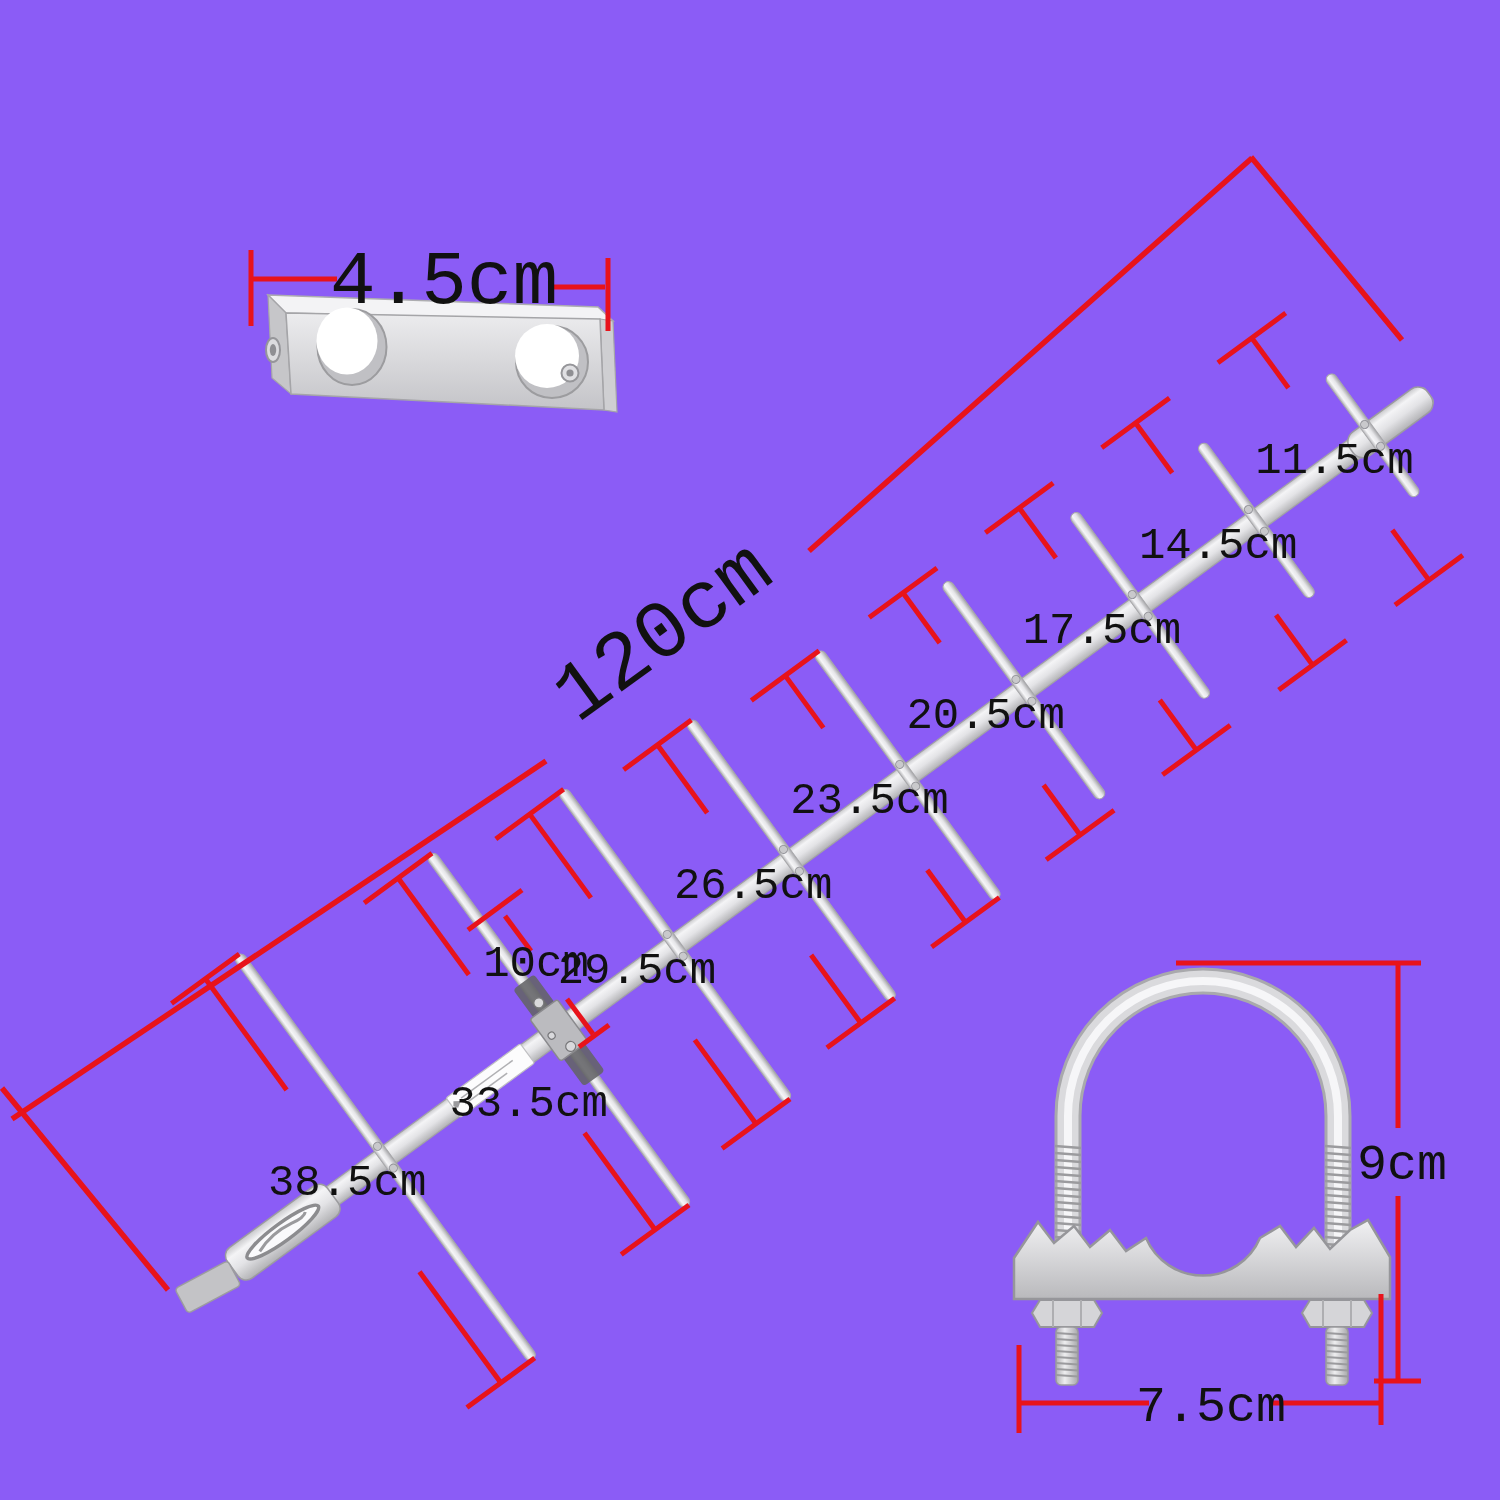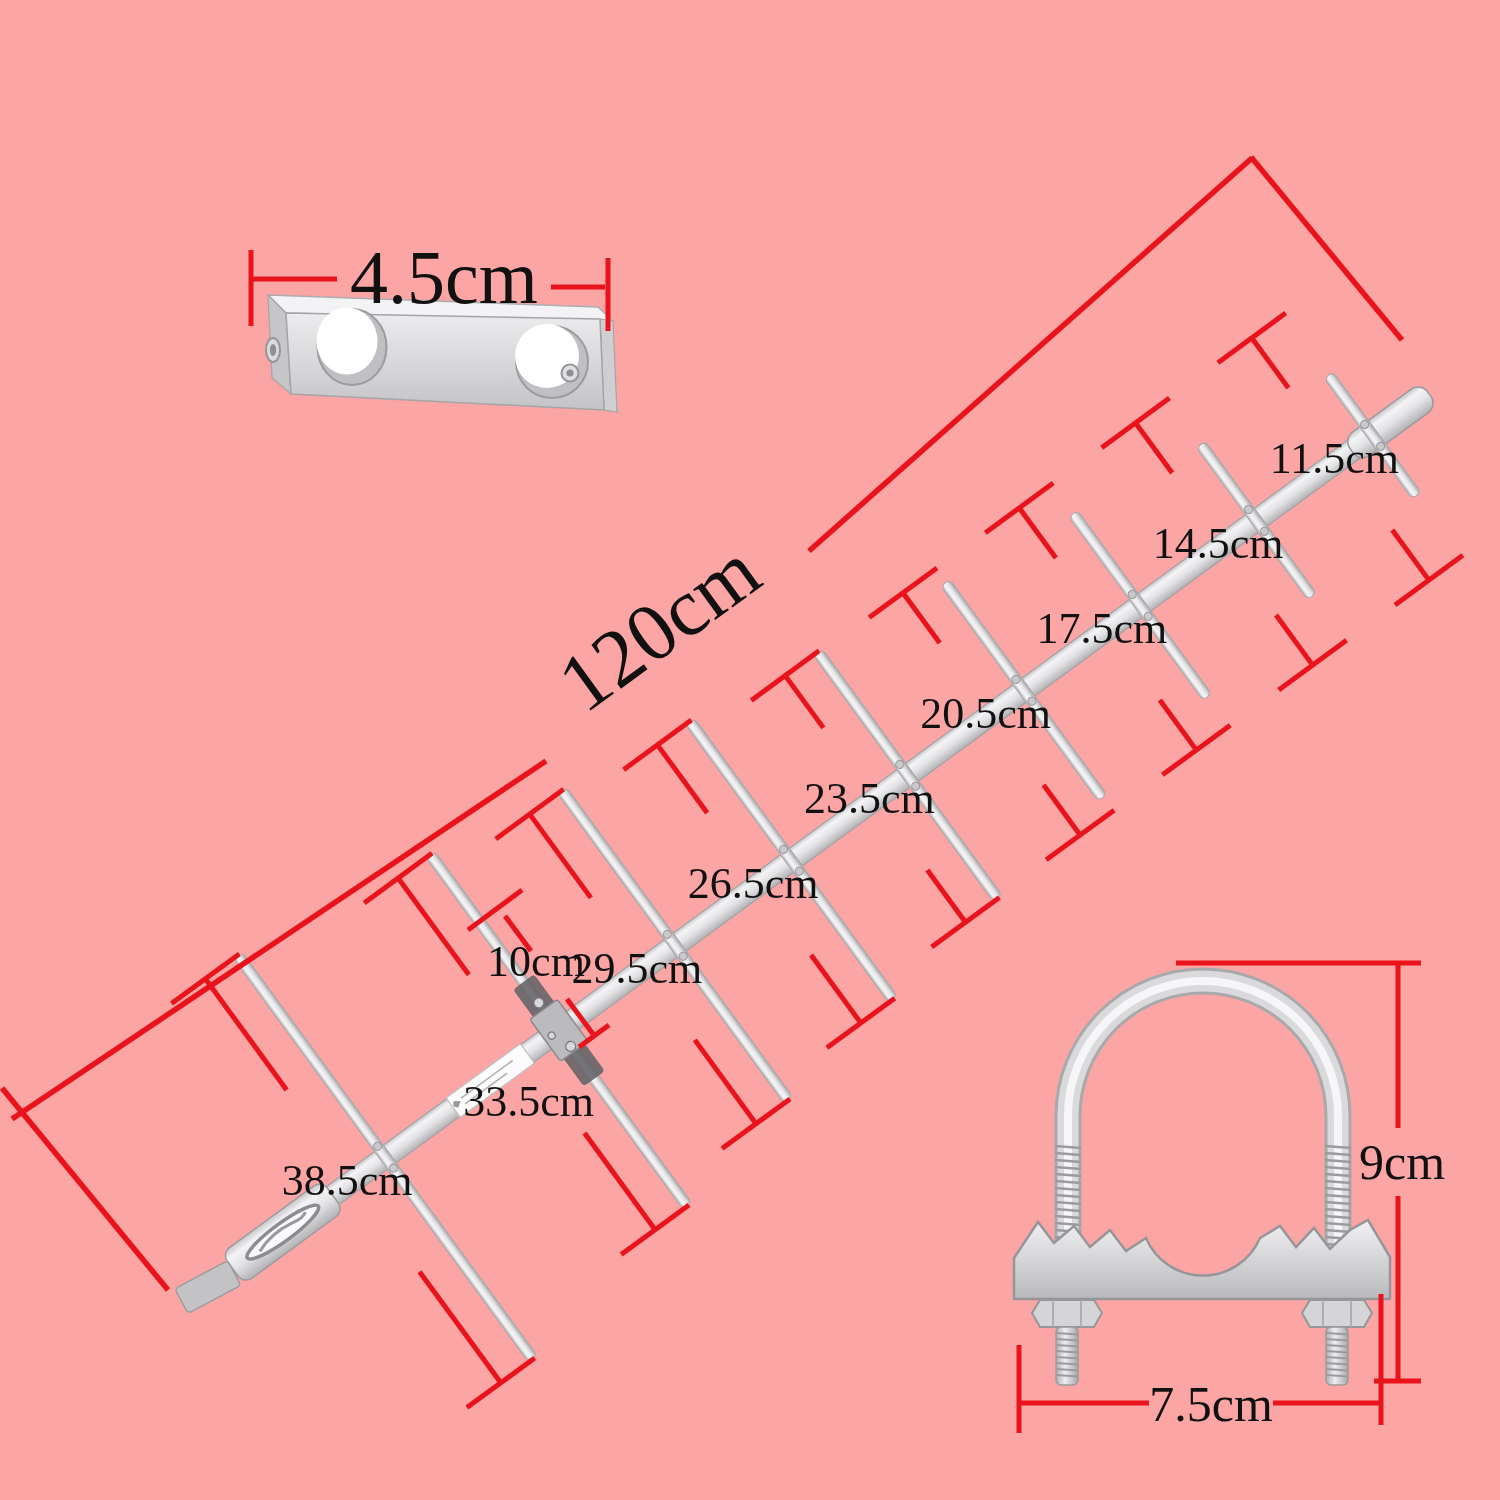--- a/index.html
+++ b/index.html
@@ -1,17 +1,17 @@
 <!DOCTYPE html>
 <html><head>
 <meta charset="utf-8">
 <style>
   html,body{margin:0;padding:0;background:#fff;}
-  .canvas{position:relative;width:1500px;height:1500px;background:#fca5a5;overflow:hidden;
-          font-family:Liberation Serif, serif;}
+  .canvas{position:relative;width:1500px;height:1500px;background:#8b5cf6;overflow:hidden;
+          font-family:Liberation Mono, monospace;}
   svg{display:block;}
   text{fill:#111111;}
   .dim-label{font-size:44px;}
   .big-label{font-size:76px;}
   .boom-label{font-size:82px;}
   .clamp-label{font-size:50px;}
 </style>
 </head>
 <body>
 

